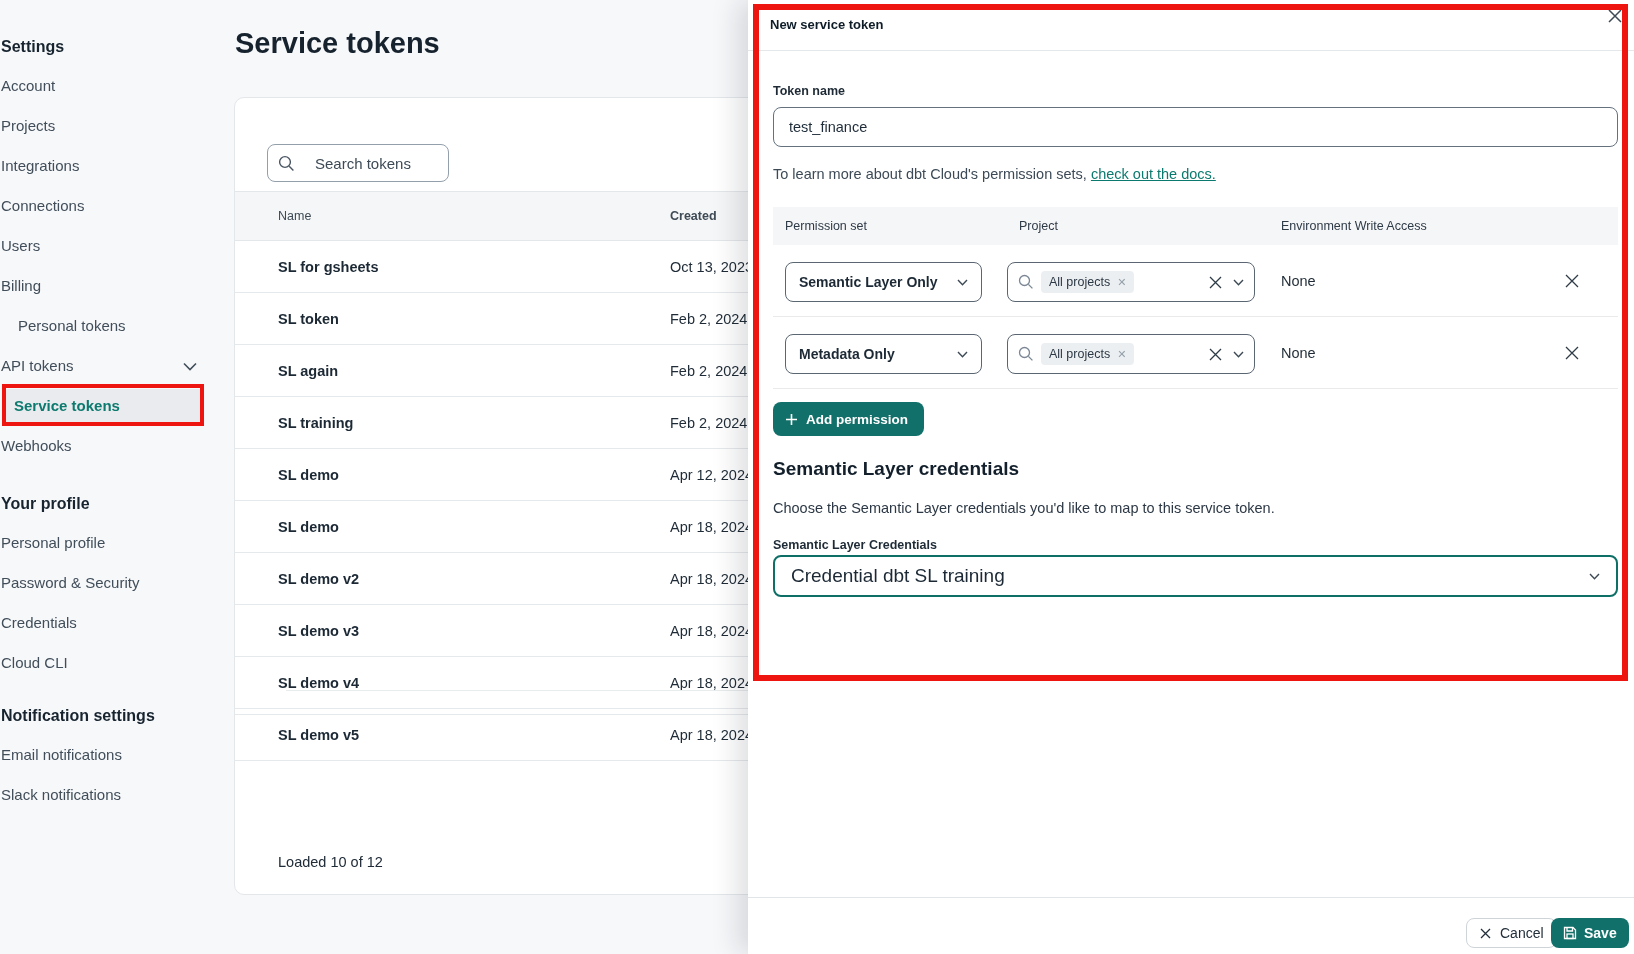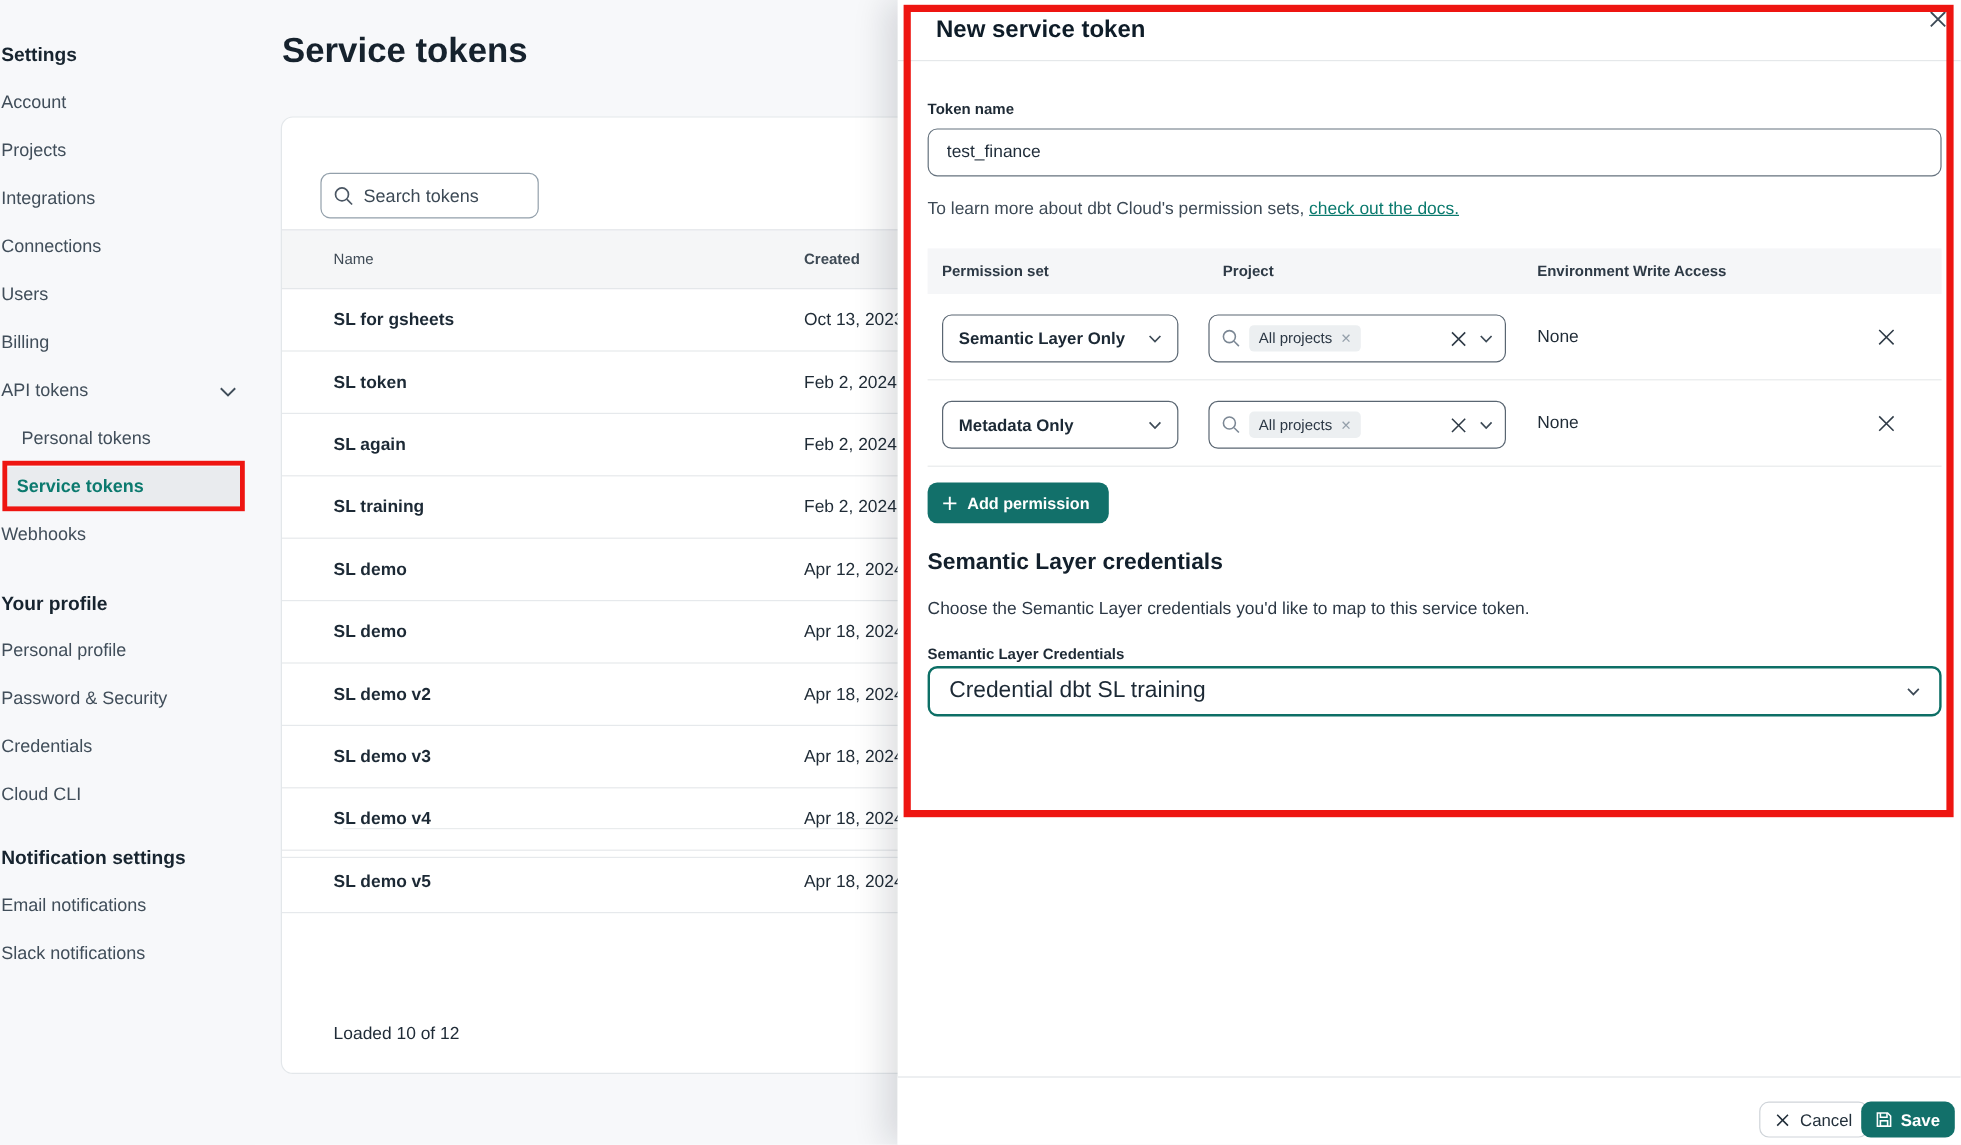--- a/index.html
+++ b/index.html
@@ -15,46 +15,46 @@
   .nav-item.api { display:flex; align-items:center; justify-content:space-between; padding-right:8px; }
   .nav-item.active-wrap { position:relative; }
   .active-pill { position:absolute; left:4px; right:2px; top:3px; bottom:3px; background:#e9ebee; border-radius:4px; }
   .active-label { position:relative; padding-left:13px; color:#0c7a6f; font-weight:700; }
   .gap-md { height:25px; }
   .gap-lg { height:20px; }
 
   
   .main-title { position:absolute; left:235px; top:27px; font-size:29px; font-weight:700; color:#16222d; }
   .card { position:absolute; left:234px; top:97px; width:1266px; height:798px; background:#ffffff; border:1px solid #e3e7ea; border-radius:10px; overflow:hidden; }
-  .search-box { position:absolute; left:32px; top:46px; width:182px; height:38px; border:1.5px solid #93a0ab; border-radius:8px; background:#fff; display:flex; align-items:center; padding:16px 10px; gap:8px; }
+  .search-box { position:absolute; left:32px; top:46px; width:182px; height:38px; border:1.5px solid #93a0ab; border-radius:8px; background:#fff; display:flex; align-items:center; padding:16px 10px; gap:20px; }
   .search-box .ph { font-size:15px; color:#3d4a56; }
   .tbl-header { position:absolute; left:0; top:93px; width:100%; height:50px; background:#f5f6f7; border-top:1px solid #e4e7ea; border-bottom:1px solid #e4e7ea; }
   .tbl-header .h-name { position:absolute; left:43px; top:0; line-height:48px; font-size:12.5px; font-weight:400; color:#3e4a55; }
   .tbl-header .h-created { position:absolute; left:435px; top:0; line-height:48px; font-size:12.5px; font-weight:700; color:#3e4a55; }
   .tbl-rows { position:absolute; left:0; top:143px; width:100%; }
   .t-row { position:relative; height:52px; border-bottom:1px solid #e6e9ec; }
   .t-name { position:absolute; left:43px; top:0; line-height:52px; font-size:14.5px; font-weight:700; color:#1c2935; }
   .t-created { position:absolute; left:435px; top:0; line-height:52px; font-size:14.5px; color:#1f2b36; white-space:nowrap; }
   .empty-line-short { position:absolute; left:51px; right:0; top:592px; border-top:1px solid #e9eced; }
   .empty-line-full  { position:absolute; left:0;  right:0; top:616px; border-top:1px solid #e6e9ec; }
   .loaded { position:absolute; left:43px; top:756px; font-size:14.5px; color:#202c38; }
 
   
   .drawer { position:absolute; left:748px; top:0; width:886px; height:954px; background:#ffffff; box-shadow:-10px 0 26px rgba(16,24,32,.14); z-index:10; }
   .drawer-header { position:absolute; left:0; top:0; width:100%; height:51px; border-bottom:1px solid #e5e8ea; }
-  .drawer-title { position:absolute; left:32px; top:0; line-height:50px; font-size:20px; font-weight:700; color:#0e1c28; }
+  .drawer-title { position:absolute; left:22px; top:0; line-height:50px; font-size:13px; font-weight:700; color:#0e1c28; }
   .drawer-close { position:absolute; left:857px; top:6px; width:20px; height:20px; cursor:pointer; }
   .field-label { position:absolute; font-size:12.5px; font-weight:700; color:#1e2a35; }
   .text-input { position:absolute; left:25px; top:107px; width:845px; height:40px; border:1px solid #65727e; border-radius:8px; padding:0 15px; font-size:14.5px; color:#1e2b38; font-family:"Liberation Sans", sans-serif; background:#fff; }
   .docs-line { position:absolute; left:25px; top:166px; font-size:14.5px; color:#3d4a56; }
   .docs-link { color:#0b7a6e; text-decoration:underline; cursor:pointer; }
 
   .perm-table { position:absolute; left:25px; top:207px; width:845px; }
   .perm-head { position:relative; height:38px; background:#f5f6f8; }
-  .ph-cell { position:absolute; top:0; line-height:38px; font-size:12.5px; font-weight:700; color:#2e3a46;text-align:right; }
+  .ph-cell { position:absolute; top:0; line-height:38px; font-size:12.5px; font-weight:400; color:#2e3a46;text-align:right; }
   .perm-row { position:relative; height:72px; border-bottom:1px solid #e8eaec; }
   .dd { position:absolute; left:12px; top:17px; width:197px; height:40px; border:1px solid #5a6672; border-radius:8px; background:#fff; display:flex; align-items:center; justify-content:space-between; padding:0 13px; cursor:pointer; }
   .dd-label { font-size:14px; font-weight:700; color:#1c2935; }
   .combo { position:absolute; left:234px; top:17px; width:248px; height:40px; border:1px solid #5a6672; border-radius:8px; background:#fff; display:flex; align-items:center; padding:0 10px; gap:7px; cursor:text; }
   .chip { background:#eceff1; border-radius:4px; padding:4px 8px; font-size:12.5px; color:#2c3845; display:flex; align-items:center; gap:7px; white-space:nowrap; }
   .chip-x { color:#95a0ab; font-size:11px; cursor:pointer; }
   .combo-right { margin-left:auto; display:flex; align-items:center; gap:10px; }
   .none-cell { position:absolute; left:508px; top:0; line-height:72px; font-size:14.5px; color:#1f2b36; }
   .row-remove { position:absolute; left:790px; top:27px; width:18px; height:18px; cursor:pointer; }
   .add-btn { position:absolute; left:25px; top:402px; height:34px; background:#12706a; color:#ffffff; border:none; border-radius:8px; font-size:13.5px; font-weight:700; padding:0 16px 0 12px; display:flex; align-items:center; gap:8px; cursor:pointer; font-family:"Liberation Sans", sans-serif; }
@@ -78,29 +78,29 @@
 <body>
 
 <aside class="sidebar">
   <div class="side-header">Settings</div>
   <div class="nav-item first">Account</div>
   <div class="nav-item">Projects</div>
   <div class="nav-item">Integrations</div>
   <div class="nav-item">Connections</div>
   <div class="nav-item">Users</div>
   <div class="nav-item">Billing</div>
+  <div class="nav-item sub">Personal tokens</div>
   <div class="nav-item api">
     <span>API tokens</span>
     <span>
       <svg width="14" height="9" viewBox="0 0 14 9">
           <path d="M1 1.5 L7 7.5 L13 1.5" fill="none" stroke="#414e5a" stroke-width="1.6"></path>
         </svg>
     </span>
   </div>
-  <div class="nav-item sub">Personal tokens</div>
   <div class="nav-item active-wrap">
     <span class="active-pill"></span>
     <span class="active-label">Service tokens</span>
   </div>
   <div class="nav-item">Webhooks</div>
   <div class="gap-md"></div>
   <div class="side-header">Your profile</div>
   <div class="nav-item first">Personal profile</div>
   <div class="nav-item">Password &amp; Security</div>
   <div class="nav-item">Credentials</div>

